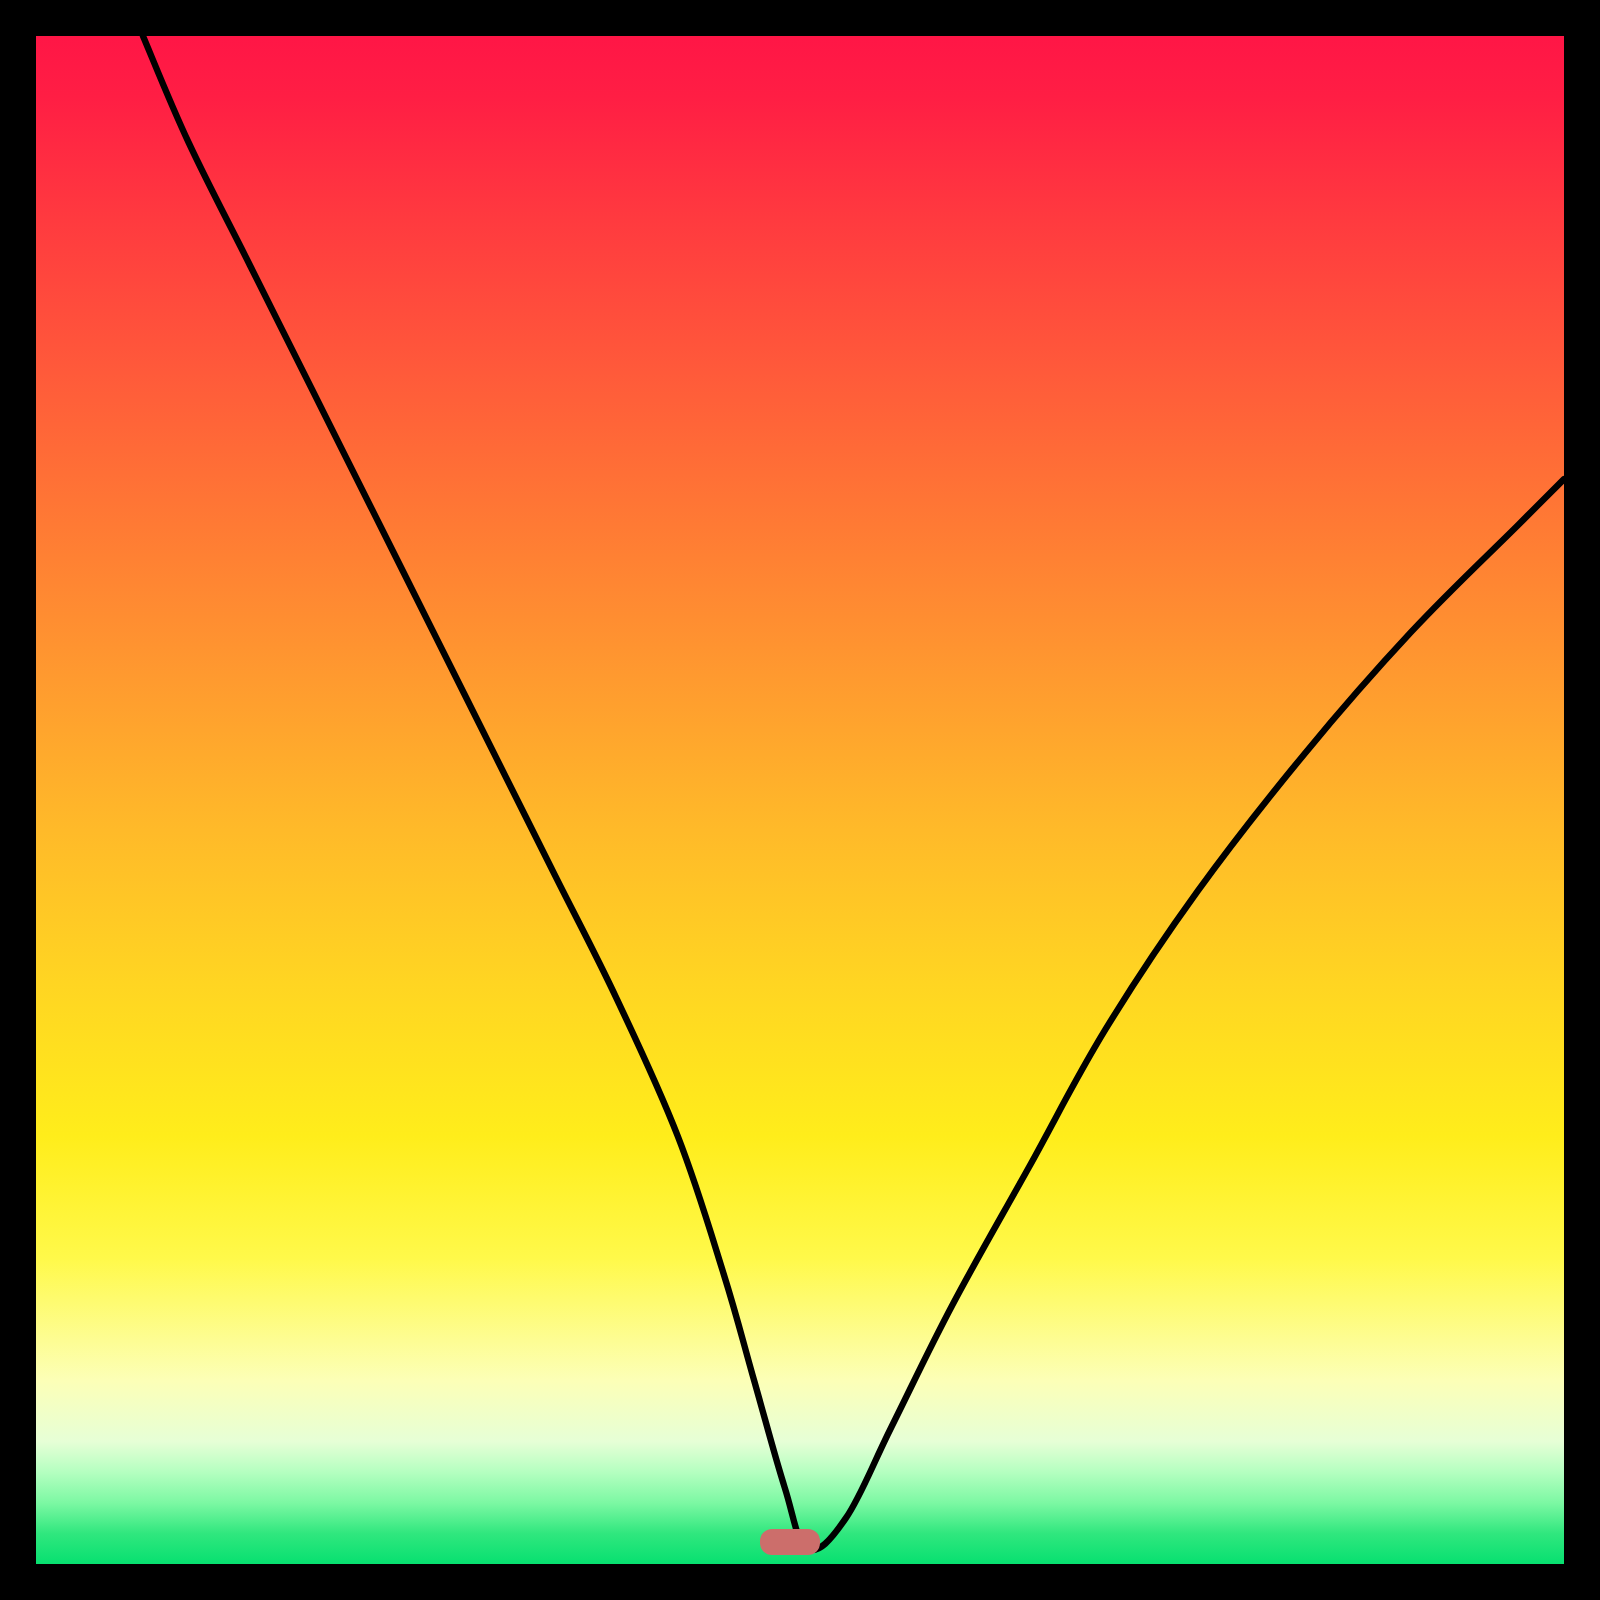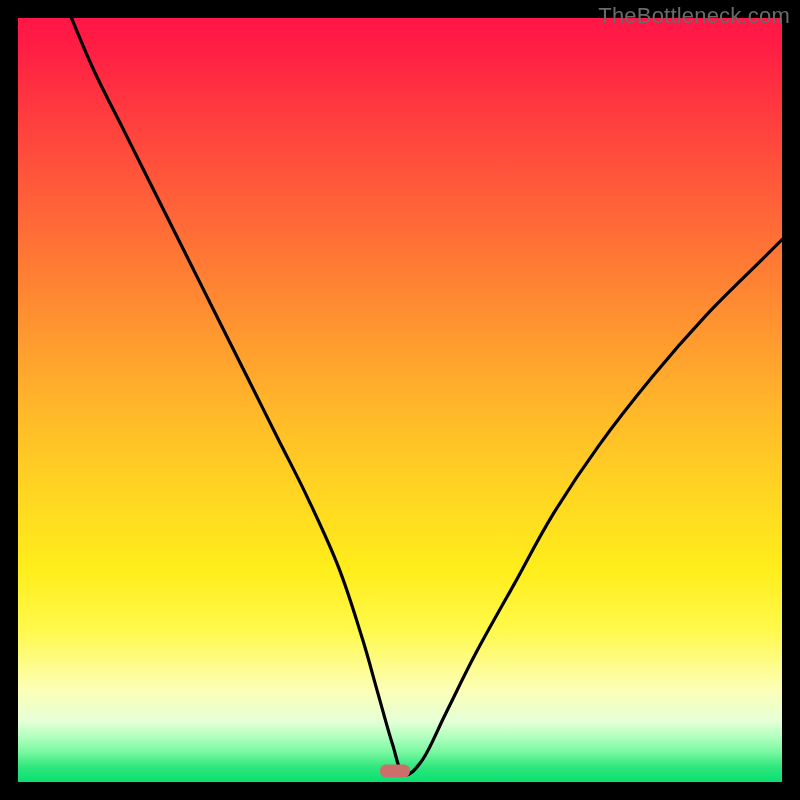--- a/index.html
+++ b/index.html
@@ -77,14 +77,13 @@
 
   <div class="plot-area">
 
     <svg class="curve-svg" viewBox="0 0 764 764" preserveAspectRatio="none">
       <path d="M 53.48 0.00 C 57.61 9.63 66.77 32.85 76.40 53.48 C 86.03 74.11 95.96 92.60 106.96 114.60 C 117.96 136.60 126.52 153.72 137.52 175.72 C 148.52 197.72 157.08 214.84 168.08 236.84 C 179.08 258.84 187.64 275.96 198.64 297.96 C 209.64 319.96 218.20 337.08 229.20 359.08 C 240.20 381.08 248.76 398.20 259.76 420.20 C 270.76 442.20 279.32 457.94 290.32 481.32 C 301.32 504.70 311.25 525.33 320.88 550.08 C 330.51 574.83 336.92 596.84 343.80 618.84 C 350.68 640.84 353.58 653.07 359.08 672.32 C 364.58 691.57 369.55 710.67 374.36 725.80 C 379.17 740.93 380.32 753.61 385.82 756.36 C 391.32 759.11 397.36 752.08 404.92 741.08 C 412.48 730.08 418.21 714.49 427.84 695.24 C 437.47 675.99 446.02 657.50 458.40 634.12 C 470.78 610.74 482.85 590.11 496.60 565.36 C 510.35 540.61 519.67 521.35 534.80 496.60 C 549.93 471.85 562.76 452.59 580.64 427.84 C 598.52 403.09 614.87 382.46 634.12 359.08 C 653.37 335.70 668.35 318.59 687.60 297.96 C 706.85 277.33 727.33 258.23 741.08 244.48 C 754.83 230.73 759.87 225.69 764.00 221.56" fill="none" stroke="#000" stroke-width="3.2" stroke-linecap="round" stroke-linejoin="round"></path>
     </svg>
 
     <div class="marker" style="left: 377.416px; top: 753.304px;"></div>
   </div>
 
-  <div class="watermark">TheBottleneck.com</div>
 </div>
 
 </body></html>

